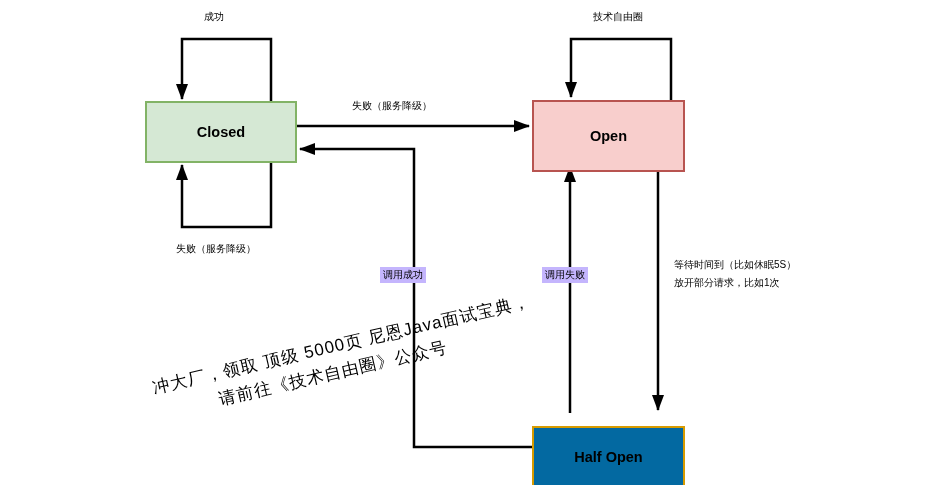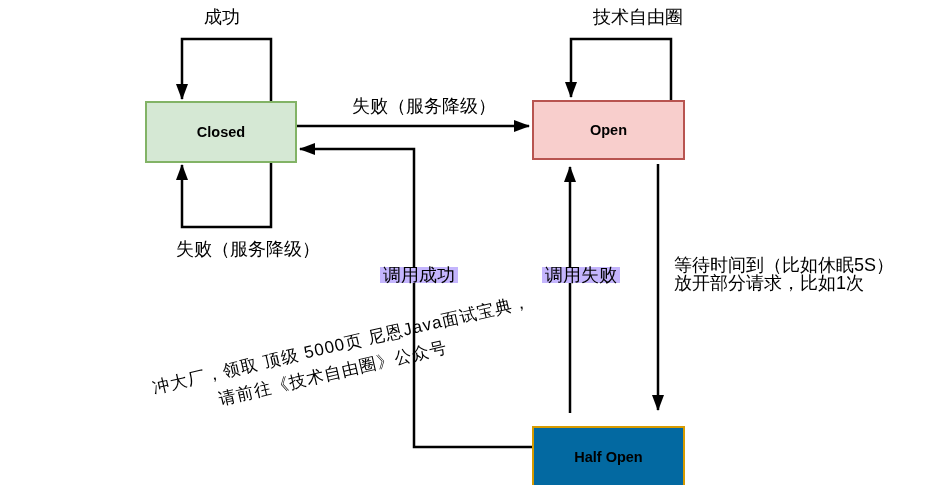--- a/index.html
+++ b/index.html
@@ -12,25 +12,25 @@
   }
   .edges{position:absolute;left:0;top:0;width:926px;height:485px;}
   .edge{stroke:#000000;stroke-width:2.5;fill:none;}
   .state{
     position:absolute;
     display:flex;align-items:center;justify-content:center;
     font-weight:bold;font-size:14.5px;color:#000000;
     box-sizing:border-box;border:2px solid;
   }
   .state-closed{left:145px;top:101px;width:152px;height:62px;background:#d5e8d4;border-color:#82b366;text-align:right;}
-  .state-open{left:532px;top:100px;width:153px;height:60px;background:#f8cecc;border-color:#b85450;}
+  .state-open{left:532px;top:100px;width:153px;height:72px;background:#f8cecc;border-color:#b85450;}
   .state-half-open{left:532px;top:426px;width:153px;height:61px;background:#0369a1;border-color:#d79b00;}
   .lbl{
     position:absolute;
-    font-size:18px;color:#000000;
+    font-size:10px;color:#000000;
     white-space:nowrap;line-height:16px;
   }
   .lbl-bg{background:#c4b5fd;padding:0 3px;}
   .lbl-success{left:204px;top:9px;}
   .lbl-service-degrade{left:593px;top:9px;}
   .lbl-fail-over{left:352px;top:98px;}
   .lbl-fail-under{left:176px;top:241px;}
   .lbl-call-success{left:380px;top:267px;}
   .lbl-call-fail{left:542px;top:267px;}
   .lbl-wait{left:674px;top:256px;line-height:18px;}

